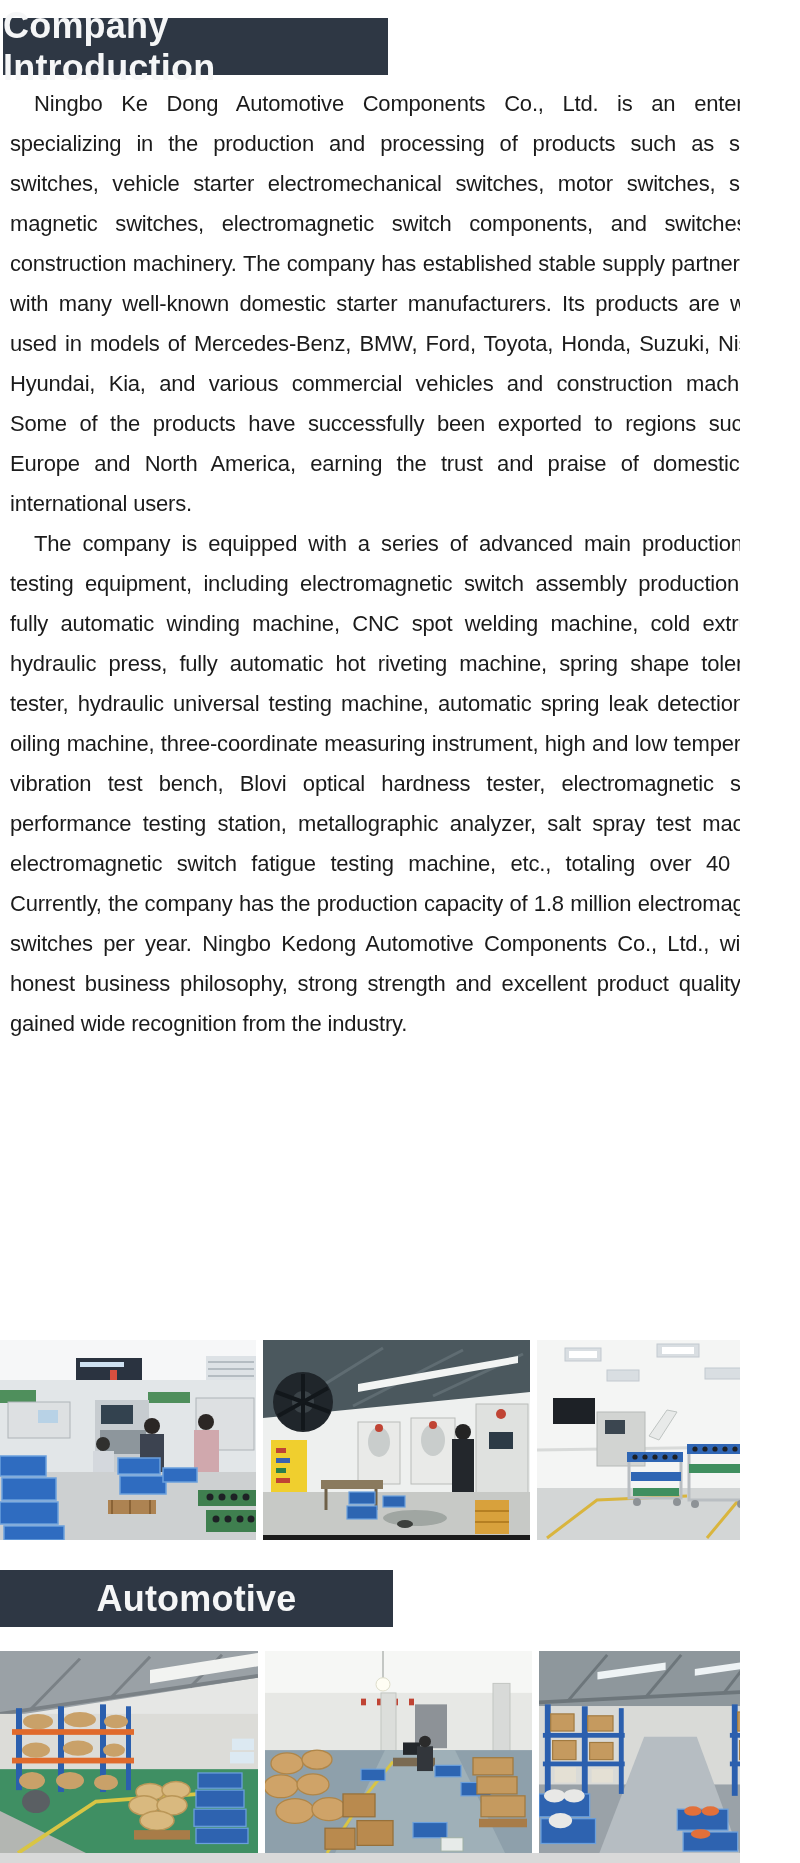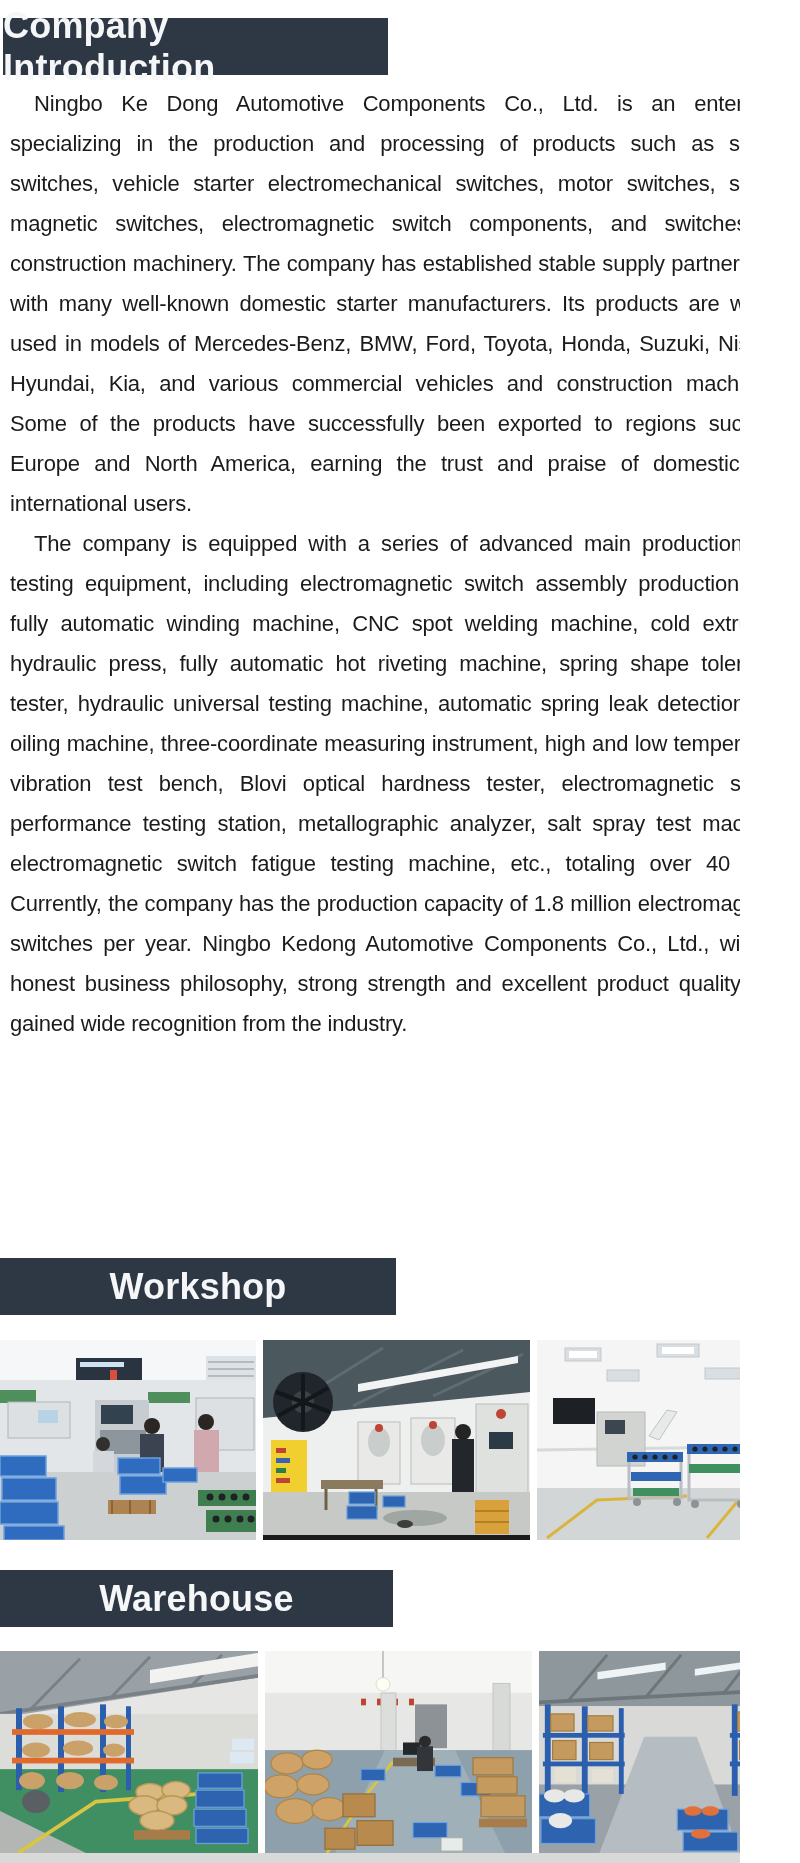--- a/index.html
+++ b/index.html
@@ -60,23 +60,20 @@
 
   <header class="section-header hdr-intro">
     <span>Company Introduction</span>
   </header>
 
   <div class="intro-text">
     <p>Ningbo Ke Dong Automotive Components Co., Ltd. is an enterprise specializing in the production and processing of products such as starter switches, vehicle starter electromechanical switches, motor switches, starter magnetic switches, electromagnetic switch components, and switches for construction machinery. The company has established stable supply partnerships with many well-known domestic starter manufacturers. Its products are widely used in models of Mercedes-Benz, BMW, Ford, Toyota, Honda, Suzuki, Nissan, Hyundai, Kia, and various commercial vehicles and construction machinery. Some of the products have successfully been exported to regions such as Europe and North America, earning the trust and praise of domestic and international users.</p>
     <p>The company is equipped with a series of advanced main production and testing equipment, including electromagnetic switch assembly production line, fully automatic winding machine, CNC spot welding machine, cold extrusion hydraulic press, fully automatic hot riveting machine, spring shape tolerance tester, hydraulic universal testing machine, automatic spring leak detection and oiling machine, three-coordinate measuring instrument, high and low temperature vibration test bench, Blovi optical hardness tester, electromagnetic switch performance testing station, metallographic analyzer, salt spray test machine, electromagnetic switch fatigue testing machine, etc., totaling over 40 sets. Currently, the company has the production capacity of 1.8 million electromagnetic switches per year. Ningbo Kedong Automotive Components Co., Ltd., with its honest business philosophy, strong strength and excellent product quality, has gained wide recognition from the industry.</p>
   </div>
 
-  <header class="section-header hdr-workshop">
-    <span>Workshop</span>
-  </header>
 
   <div class="photo-row row-workshop">
 
     <figure class="photo p-a" aria-label="workshop assembly line with workers and blue crates">
       <svg viewBox="0 0 256 200" preserveAspectRatio="none">
         <rect width="256" height="200" fill="#e8ebed"></rect>
         <rect x="0" y="0" width="256" height="40" fill="#f6f7f8"></rect>
         <rect x="206" y="16" width="50" height="28" fill="#dde2e6"></rect>
         <line x1="208" y1="22" x2="254" y2="22" stroke="#b4bcc2" stroke-width="2"></line>
         <line x1="208" y1="29" x2="254" y2="29" stroke="#b4bcc2" stroke-width="2"></line>
@@ -227,21 +224,21 @@
         </g>
         <circle cx="100" cy="162" r="4" fill="#8d9296"></circle>
         <circle cx="140" cy="162" r="4" fill="#8d9296"></circle>
         <circle cx="158" cy="164" r="4" fill="#8d9296"></circle>
         <circle cx="204" cy="164" r="4" fill="#8d9296"></circle>
       </svg>
     </figure>
   </div>
 
   <header class="section-header hdr-warehouse">
-    <span>Warehouse</span>
+    <span>Automotive</span>
   </header>
 
   <div class="photo-row row-warehouse">
 
     <figure class="photo p-a" style="width:258px" aria-label="warehouse pallet racking with sacks and green floor">
       <svg viewBox="0 0 258 212" preserveAspectRatio="none">
         <rect width="258" height="212" fill="#e6e7e5"></rect>
         <polygon points="0,70 258,28 258,0 0,0" fill="#9aa1a6"></polygon>
         <line x1="0" y1="66" x2="258" y2="26" stroke="#7a8186" stroke-width="4"></line>
         <line x1="30" y1="62" x2="80" y2="8" stroke="#7a8186" stroke-width="3"></line>

